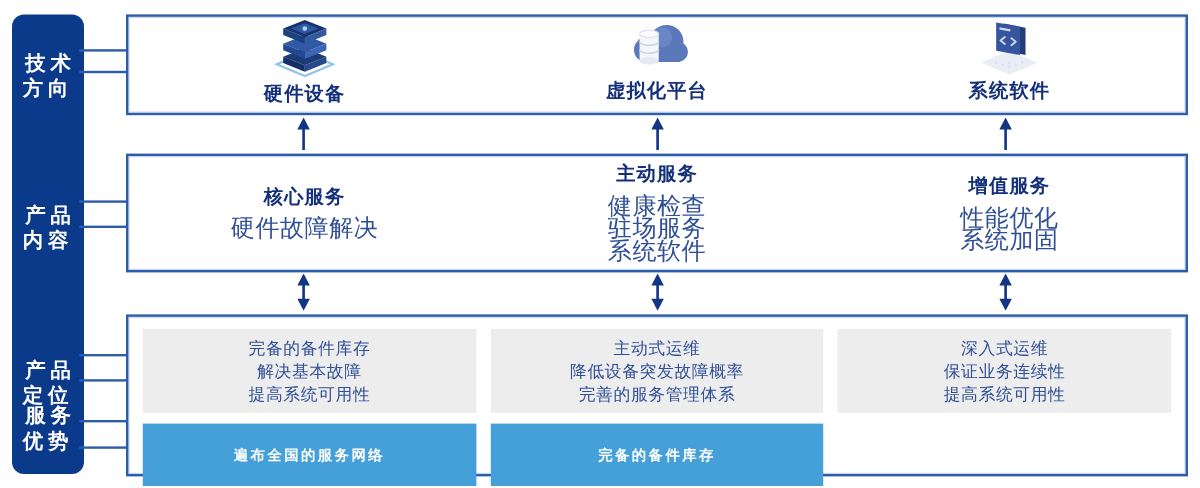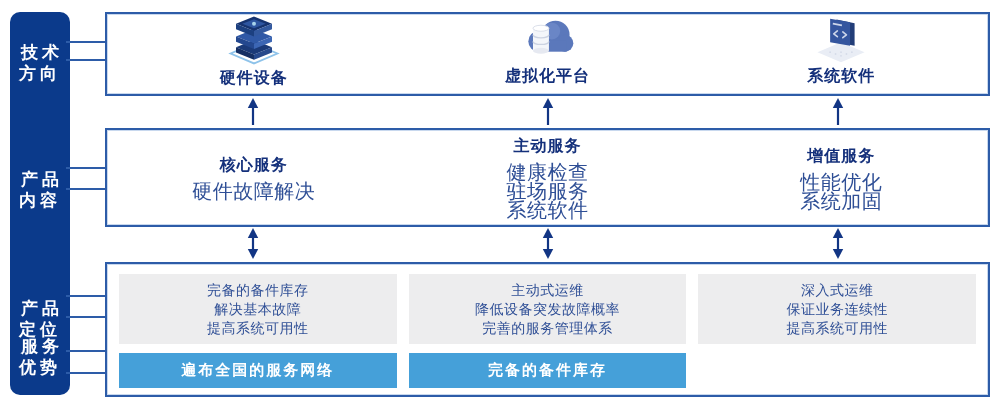--- a/index.html
+++ b/index.html
@@ -81,24 +81,24 @@
 
   
   .bot-col { display:flex; flex-direction:column; }
   .panel {
     height:70px; background:#ededee;
     display:flex; flex-direction:column;
     align-items:center; justify-content:center;
   }
   .panel-line { font-size:14px; color:#2f4f96; line-height:19px; letter-spacing:0.5px; }
   .adv-bar {
-    margin-top:9px; height:35px;
+    margin-top:9px; height:52px;
     background:#45a0d9;
     display:flex; align-items:center; justify-content:center;
-    color:#ffffff; font-size:15px; font-weight:bold; letter-spacing:2px;
+    color:#ffffff; font-size:12px; font-weight:bold; letter-spacing:2px;
   }
 
   
   .arrow { position:absolute; }
   .arrow.up  { top:98px; }
   .arrow.dbl { top:228px; }
   .arrow.c1 { left:246px; }
   .arrow.c2 { left:541px; }
   .arrow.c3 { left:831px; }
 </style>

